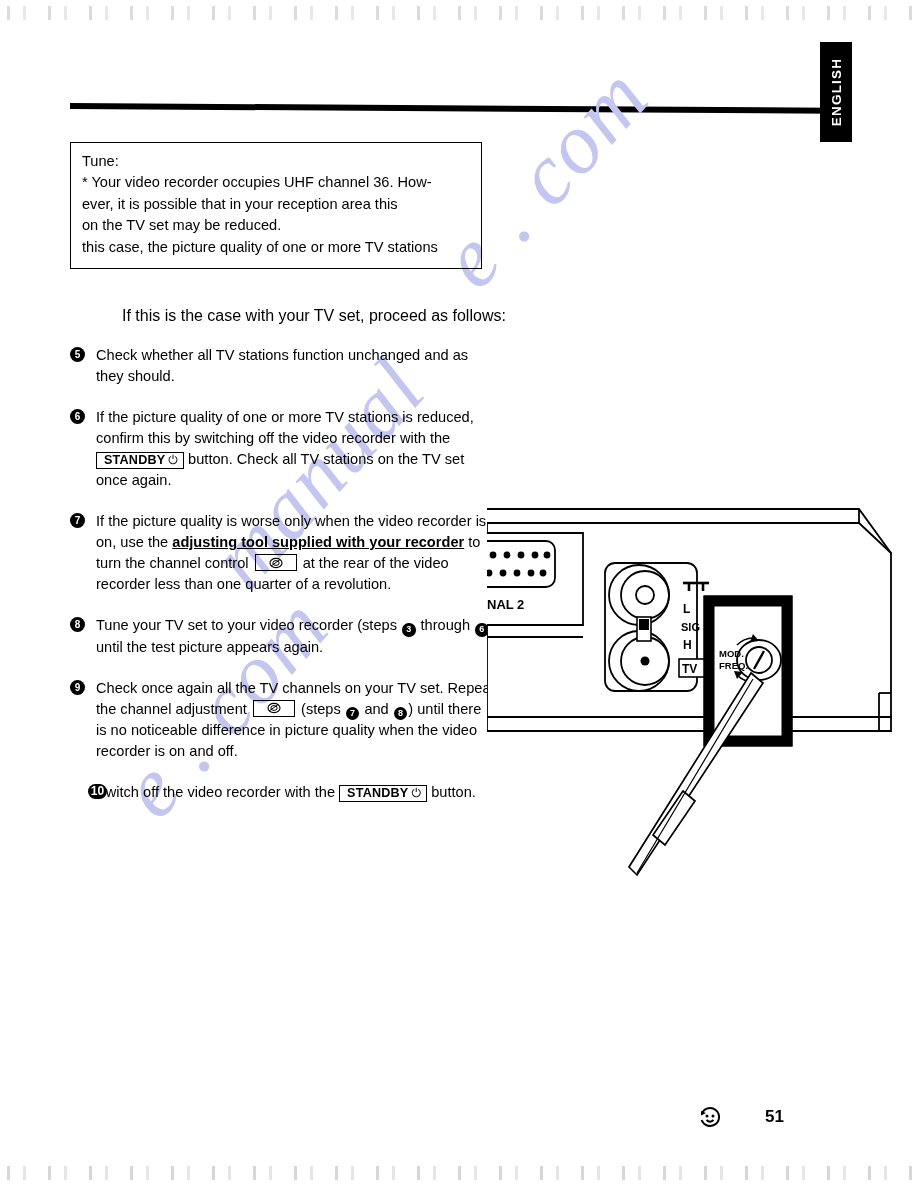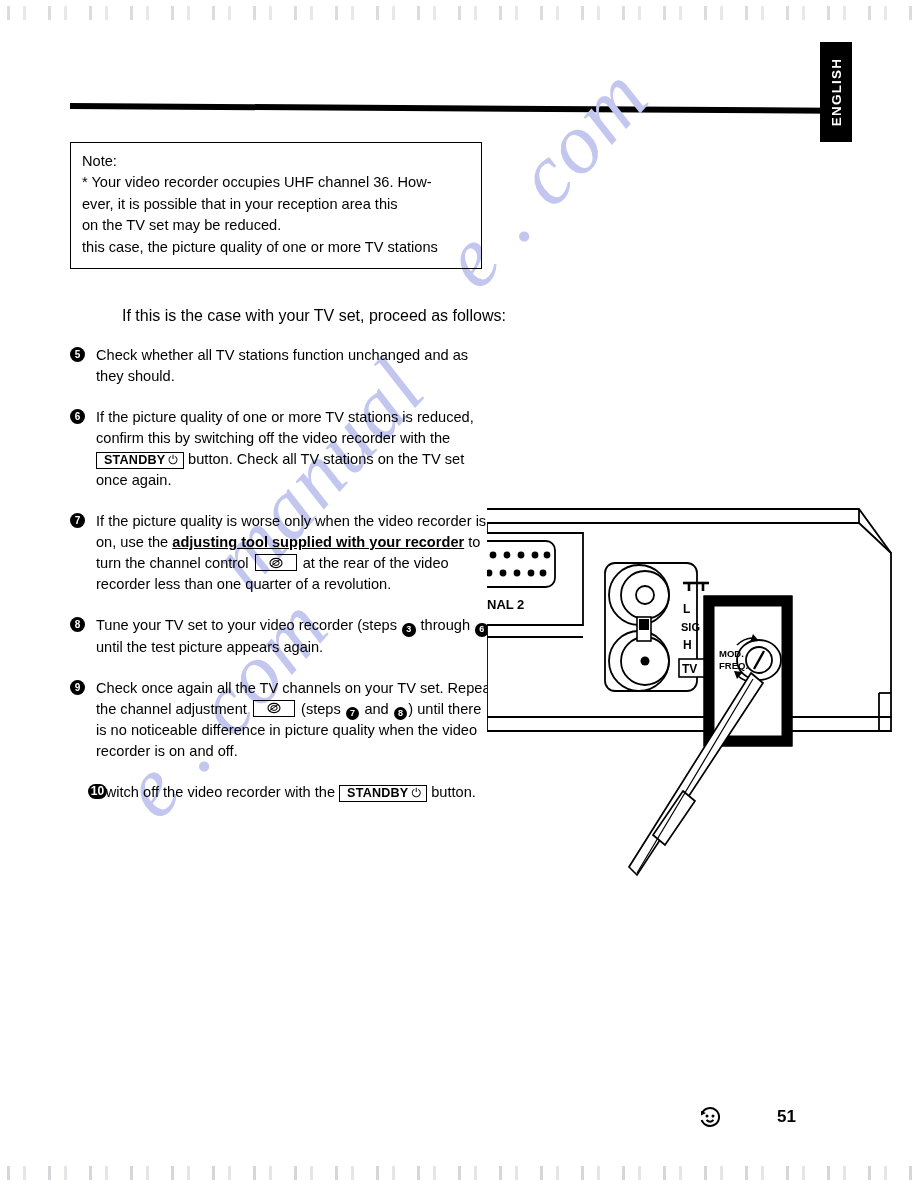--- a/index.html
+++ b/index.html
@@ -225,21 +225,21 @@
   }
 
   
   .footer {
     position: absolute;
     left: 697px;
     top: 1104px;
     z-index: 6;
     display: flex;
     align-items: center;
-    gap: 54px;
+    gap: 42px;
   }
   .page-number {
     font-size: 17px;
     font-weight: bold;
   }
 </style>
 </head>
 <body>
 
 <div class="page">
@@ -253,21 +253,21 @@
     <span class="wm3">e . com</span>
   </div>
 
   <div class="lang-tab">
     <div class="lang-tab-label">ENGLISH</div>
   </div>
 
   <div class="top-rule"></div>
 
   <div class="note-box">
-    <div class="note-line">Note:</div>
+    <div class="note-line">Tune:</div>
     <div class="note-line">* Your video recorder occupies UHF channel 36. How-</div>
     <div class="note-line">ever, it is possible that in your reception area this</div>
     <div class="note-line">on the TV set may be reduced.</div>
     <div class="note-line">this case, the picture quality of one or more TV stations</div>
   </div>
 
   <div class="intro">If this is the case with your TV set, proceed as follows:</div>
 
   <div class="steps">
 

